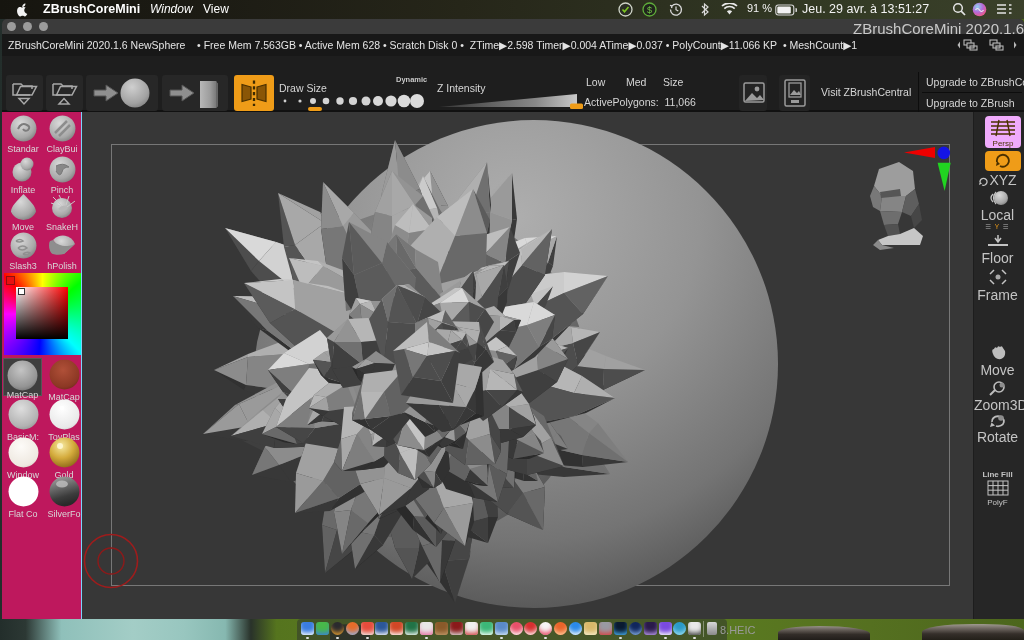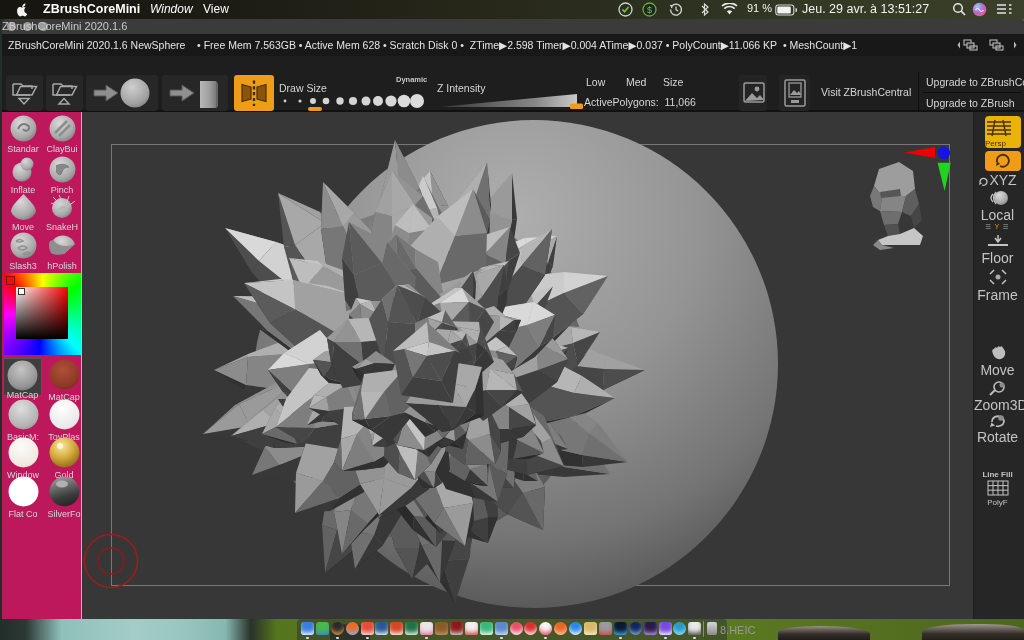--- a/index.html
+++ b/index.html
@@ -21,21 +21,21 @@
 #menubar .appname { position:absolute; left:43px; top:2px; font-weight:bold; font-size:12.5px; }
 #menubar .m1 { position:absolute; left:150px; top:2px;font-style:italic; }
 #menubar .m2 { position:absolute; left:203px; top:2px; }
 #menubar .stat { position:absolute; top:2px; color:#f2f2f2; font-size:11.5px; }
 
 
 #window { position:absolute; left:2px; top:19px; width:1022px; height:600px;
   background:#202020; border-radius:5px 5px 0 0; }
 #titlebar { position:absolute; left:0; top:0; width:100%; height:15px; background:#3b3b3b; border-radius:5px 5px 0 0; }
 #titlebar .dot { position:absolute; top:3px; width:9px; height:9px; border-radius:50%; background:#9b9b9b; }
-#titlebar .title { position:absolute; left:0; right:0; top:1px; text-align:left; color:#c9c9c9; font-size:11px; }
+#titlebar .title { position:absolute; left:0; right:0; top:1px; text-align:right; color:#c9c9c9; font-size:15px; }
 #infobar { position:absolute; left:0; top:15px; width:100%; height:22px; background:#181818; color:#e4e4e4; font-size:10.5px; }
 #infobar span { position:absolute; top:5px; white-space:pre; }
 #toolbar { position:absolute; left:0; top:37px; width:100%; height:56px; background:#1e1e1e; border-bottom:2px solid #111; }
 
 
 .tbtn { position:absolute; top:19px; height:36px; background:#272727; border-radius:3px; }
 .tlabel { position:absolute; color:#d6d6d6; font-size:10.5px; white-space:pre; }
 
 
 #mainrow { position:absolute; left:0; top:93px; width:100%; height:507px; }
@@ -1234,21 +1234,21 @@
             <polygon points="798,80 818,77 819,84 799,86" fill="#565656"></polygon>
             <polygon points="824,84 833,77 837,92 829,104 820,100" fill="#5e5e5e"></polygon>
             <polygon points="798,99 820,100 816,112 802,113" fill="#6e6e6e"></polygon>
             <polygon points="802,113 816,112 818,122 806,124" fill="#515151"></polygon>
             <polygon points="829,104 837,92 840,108 832,116" fill="#464646"></polygon>
             <polygon points="806,124 818,122 832,116 841,124 838,133 800,133 796,128" fill="#c6c6c6"></polygon>
             <polygon points="796,128 800,133 812,136 798,138 791,133" fill="#8a8a8a"></polygon>
           </svg>
       </div>
       <div id="rightbar">
-        <div style="position:absolute; left:11px; top:4px; width:36px; height:32px; background:#eab308; border-radius:4px; ">
+        <div style="position:absolute; left:11px; top:4px; width:36px; height:32px; background:#f0abfc; border-radius:4px; text-align:center;">
           <svg width="28" height="20" viewBox="0 0 28 20" style="margin-top:2px;">
               <g stroke="#4a3000" stroke-width="1.4" fill="none">
                 <path d="M2 4 h24 M2 8 h24 M2 12 h24 M2 16 h24"></path>
                 <path d="M10 2 L7 18 M18 2 L21 18"></path>
               </g>
             </svg>
           <div style="color:#4a3000; font-size:8px; margin-top:-3px;">Persp</div>
         </div>
         <div style="position:absolute; left:11px; top:39px; width:36px; height:20px; background:#ef9c18; border-radius:4px; text-align:center;">
           <svg width="18" height="15" viewBox="0 0 18 15" style="margin-top:2px;">

